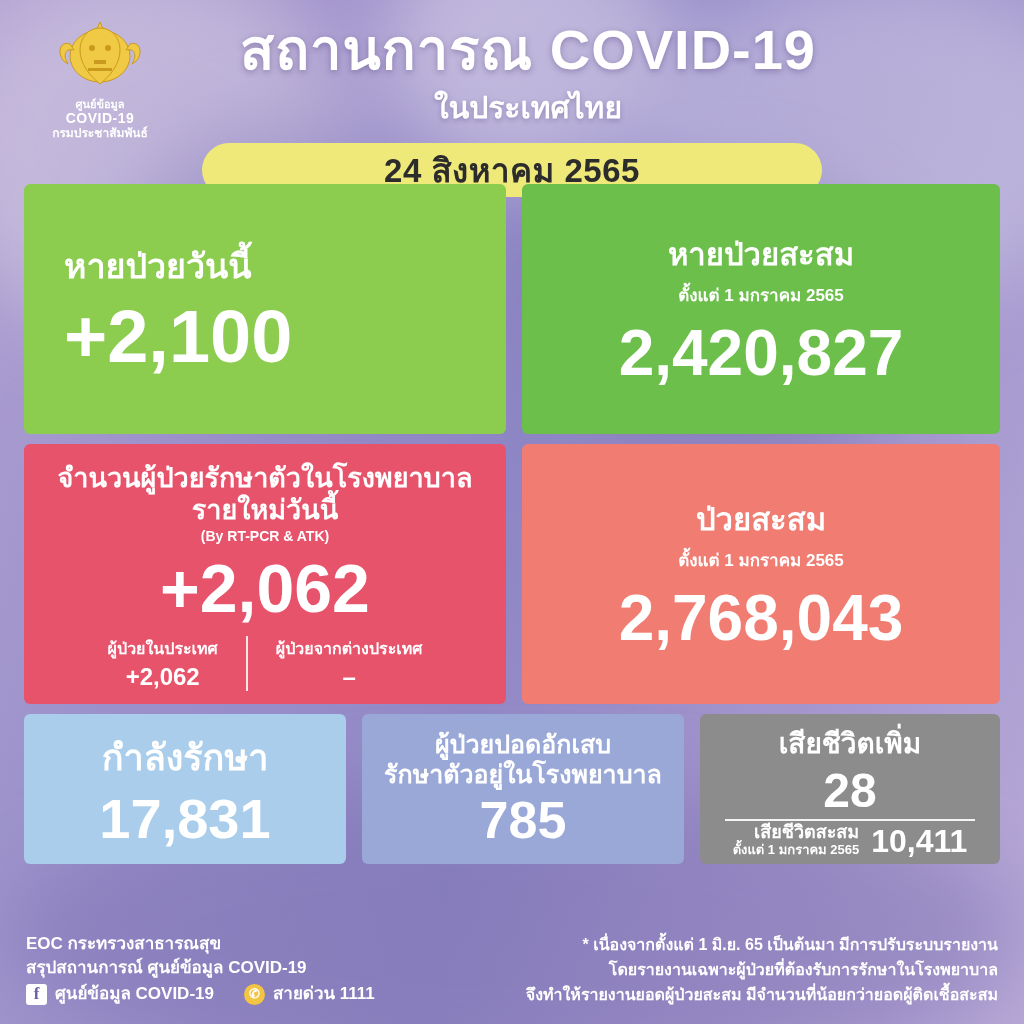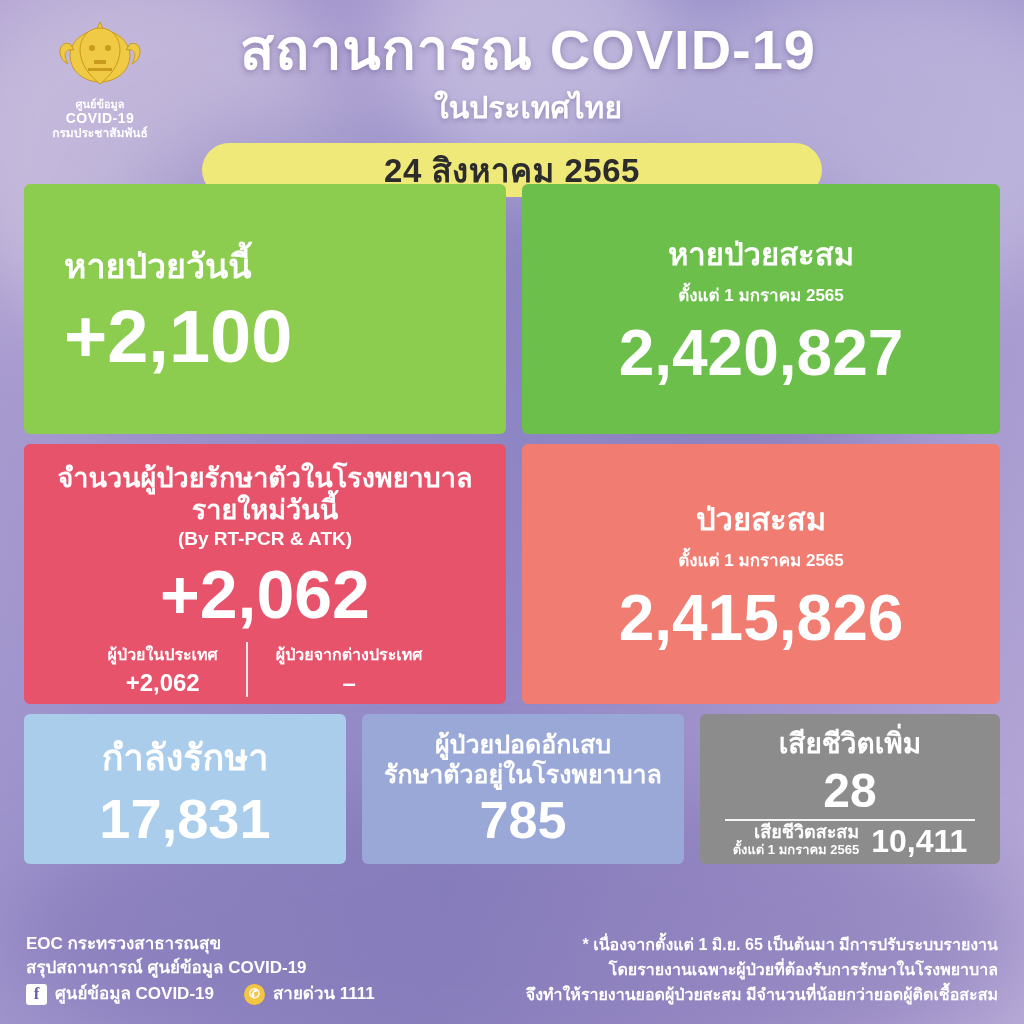--- a/index.html
+++ b/index.html
@@ -69,21 +69,21 @@
 
   .c-recover-total { flex: 1; background: #6dbf4b; height: 250px;
      display:flex; flex-direction:column; align-items:center; justify-content:center;}
   .c-recover-total .lbl { font-size: 31px; font-weight: 700; }
   .c-recover-total .sub { font-size: 17px; font-weight: 700; margin-top: 2px;}
   .c-recover-total .num { font-size: 64px; font-weight: 700; line-height: 74px; margin-top: 8px;}
 
   .c-new { flex: 0 0 482px; background: #e8536c; height: 260px;
      display:flex; flex-direction:column; align-items:center; justify-content:flex-start; padding-top: 18px;}
   .c-new .lbl { font-size: 27px; font-weight: 700; line-height: 32px; text-align:center;}
-  .c-new .paren { font-size: 19px; font-weight: 700; margin-top: 2px;}
+  .c-new .paren { font-size: 14px; font-weight: 700; margin-top: 2px;}
   .c-new .num { font-size: 68px; font-weight: 700; line-height: 76px; margin-top: 6px;}
   .c-new .breakdown { display:flex; margin-top: 10px; align-items:stretch;}
   .c-new .bd { padding: 0 28px; text-align:center; }
   .c-new .bd .t { font-size: 16px; font-weight:700; }
   .c-new .bd .v { font-size: 24px; font-weight:700; margin-top:2px;}
   .c-new .divider { width: 2px; background: rgba(255,255,255,.85); }
 
   .c-total { flex: 1; background: #f07c72; height: 260px;
      display:flex; flex-direction:column; align-items:center; justify-content:center;}
   .c-total .lbl { font-size: 31px; font-weight: 700; }
@@ -203,21 +203,21 @@
           <div class="divider"></div>
           <div class="bd">
             <div class="t">ผู้ป่วยจากต่างประเทศ</div>
             <div class="v">–</div>
           </div>
         </div>
       </div>
       <div class="card c-total">
         <div class="lbl">ป่วยสะสม</div>
         <div class="sub">ตั้งแต่ 1 มกราคม 2565</div>
-        <div class="num">2,415,826</div>
+        <div class="num">2,768,043</div>
       </div>
     </div>
 
     <div class="row">
       <div class="card c-treating">
         <div class="lbl">กำลังรักษา</div>
         <div class="num">17,831</div>
       </div>
       <div class="card c-pneu">
         <div class="lbl">ผู้ป่วยปอดอักเสบ</div>

